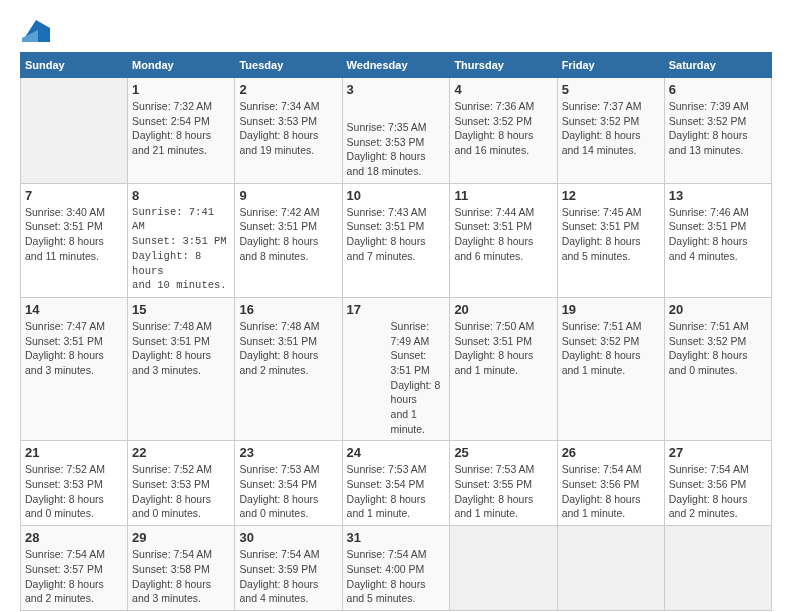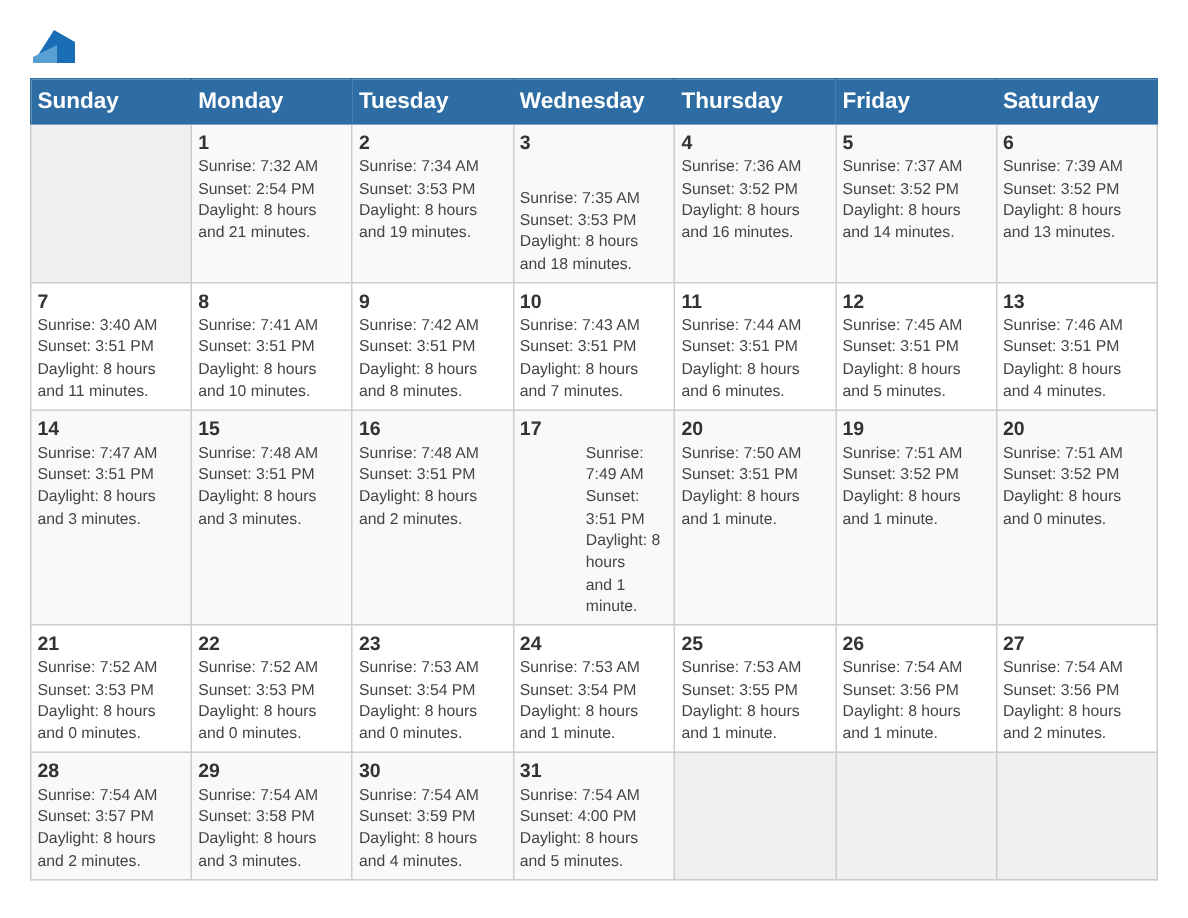--- a/index.html
+++ b/index.html
@@ -50,21 +50,21 @@
     .calendar {
       width: 100%;
       border-collapse: collapse;
       font-size: 11px;
     }
     .calendar thead th {
       background-color: #2e6da4;
       color: white;
       padding: 6px 4px;
       text-align: left;
-      font-size: 15px;
+      font-size: 11px;
       font-weight: bold;
       border: 1px solid #2e6da4;
     }
     .calendar tbody td {
       border: 1px solid #ccc;
       padding: 4px;
       vertical-align: top;
       width: 108px;
       min-height: 80px;
       background: #fff;
@@ -174,21 +174,21 @@
       <tr>
         <td>
           <span class="day-number">7</span>
           <div class="day-info" style="white-space: pre-line;">Sunrise: 3:40 AM
 Sunset: 3:51 PM
 Daylight: 8 hours
 and 11 minutes.</div>
         </td>
         <td>
           <span class="day-number">8</span>
-          <div class="day-info" style="white-space: pre-line;">Sunrise: 7:41 AM
+          <div class="day-info" style="white-space: pre-line; font-family: Liberation Mono, monospace;">Sunrise: 7:41 AM
 Sunset: 3:51 PM
 Daylight: 8 hours
 and 10 minutes.</div>
         </td>
         <td>
           <span class="day-number">9</span>
           <div class="day-info" style="white-space: pre-line;">Sunrise: 7:42 AM
 Sunset: 3:51 PM
 Daylight: 8 hours
 and 8 minutes.</div>

